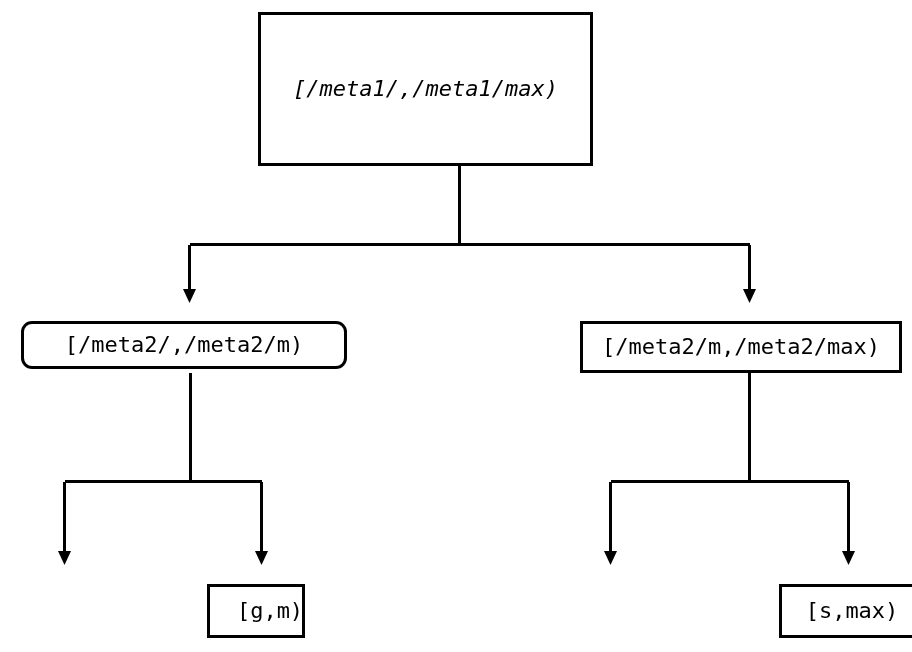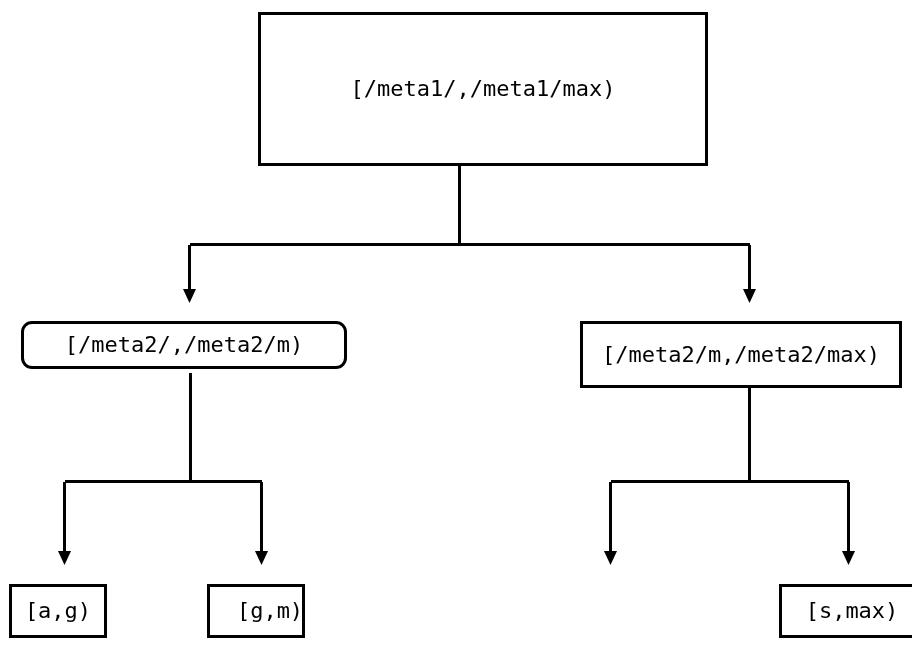--- a/index.html
+++ b/index.html
@@ -34,23 +34,23 @@
     z-index: 2;
   }
   .node-label {
     font-family: "DejaVu Sans Mono", "Liberation Mono", monospace;
     font-size: 22px;
     line-height: 1;
     color: #000000;
     letter-spacing: 0px;
     white-space: pre;
   }
-  .node-root   { left: 258px; top: 12px;  width: 450px; height: 154px; }
+  .node-root   { left: 258px; top: 12px;  width: 335px; height: 154px; font-style: italic; }
   .node-mid-l  { left: 21px;  top: 321px; width: 326px; height: 48px; border-radius: 11px;  }
-  .node-mid-r  { left: 580px; top: 321px; width: 322px; height: 67px;  }
+  .node-mid-r  { left: 580px; top: 321px; width: 322px; height: 52px;  }
   .node-leaf-1 { left: 9px;   top: 584px; width: 98px;  height: 54px;  }
   .node-leaf-2 { left: 207px; top: 584px; width: 98px;  height: 54px; padding-left: 28px;  }
   .node-leaf-3 { left: 553px; top: 584px; width: 104px; height: 54px;  }
   .node-leaf-4 { left: 779px; top: 584px; width: 146px; height: 54px;  }
 </style>
 </head>
 <body>
 
 <div id="canvas">
 
@@ -87,23 +87,20 @@
   </div>
 
   <div class="node-box node-mid-l">
     <span class="node-label">[/meta2/,/meta2/m)</span>
   </div>
 
   <div class="node-box node-mid-r">
     <span class="node-label">[/meta2/m,/meta2/max)</span>
   </div>
 
-  <div class="node-box node-leaf-1">
-    <span class="node-label">[a,g)</span>
-  </div>
 
   <div class="node-box node-leaf-2">
     <span class="node-label">[g,m)</span>
   </div>
 
 
   <div class="node-box node-leaf-4">
     <span class="node-label">[s,max)</span>
   </div>
 

